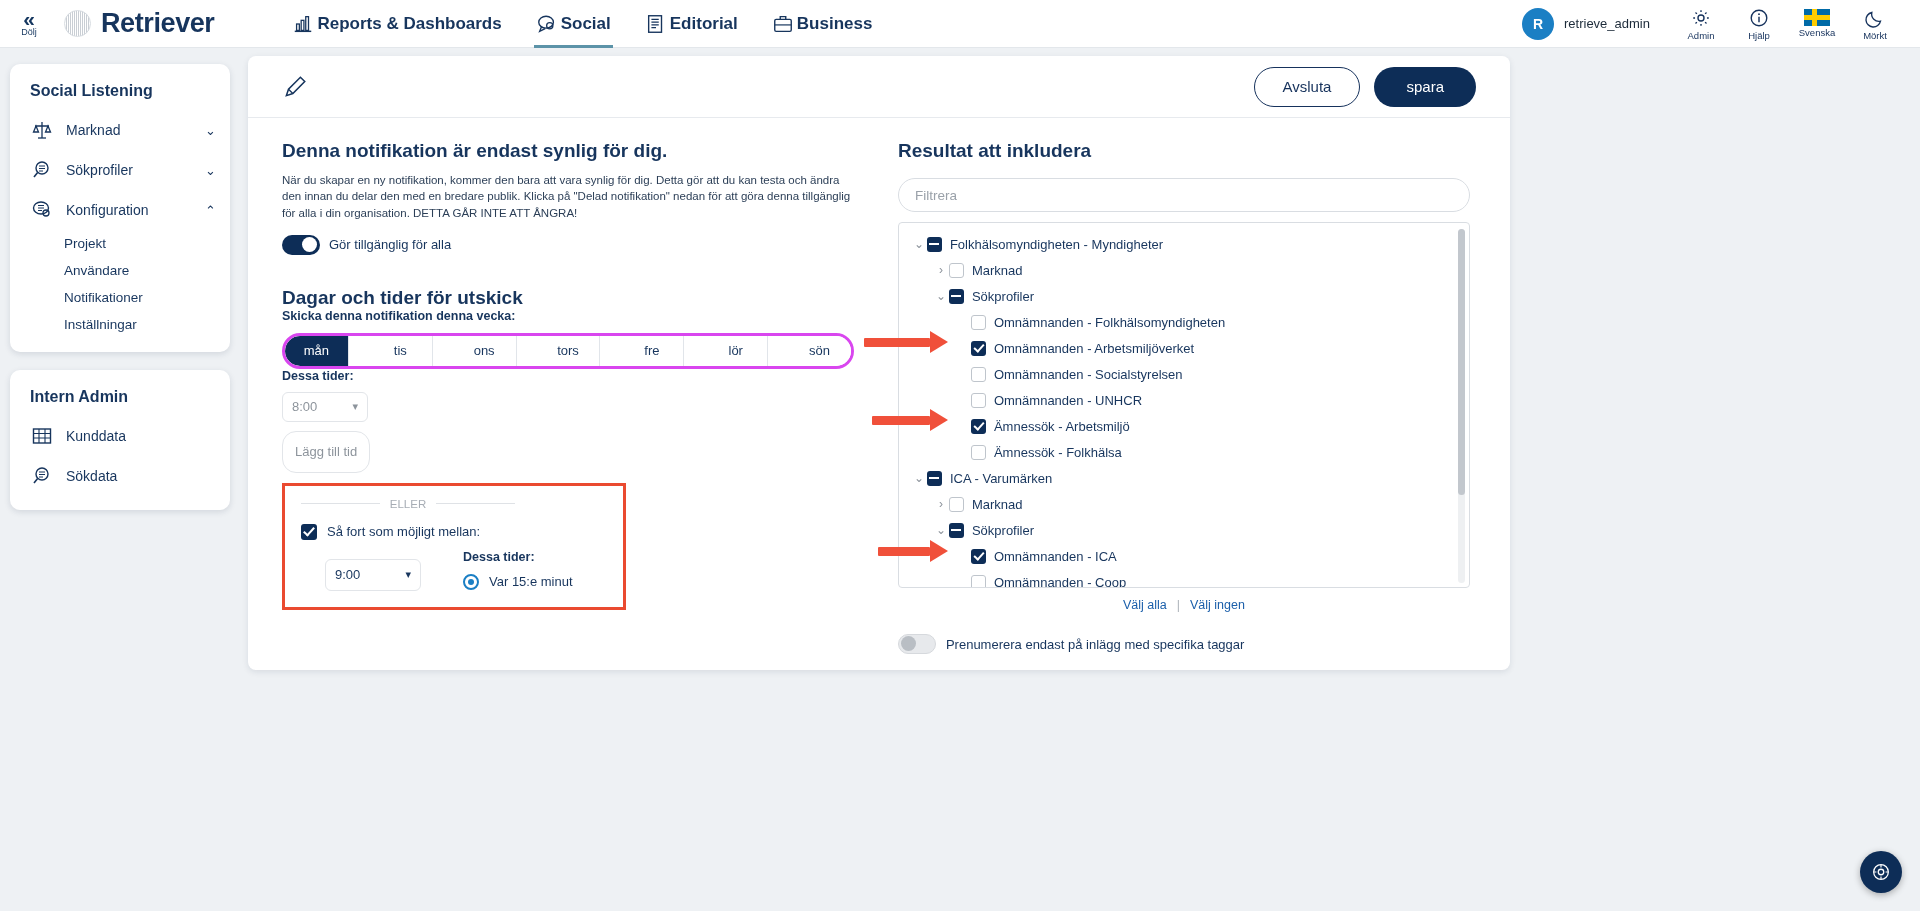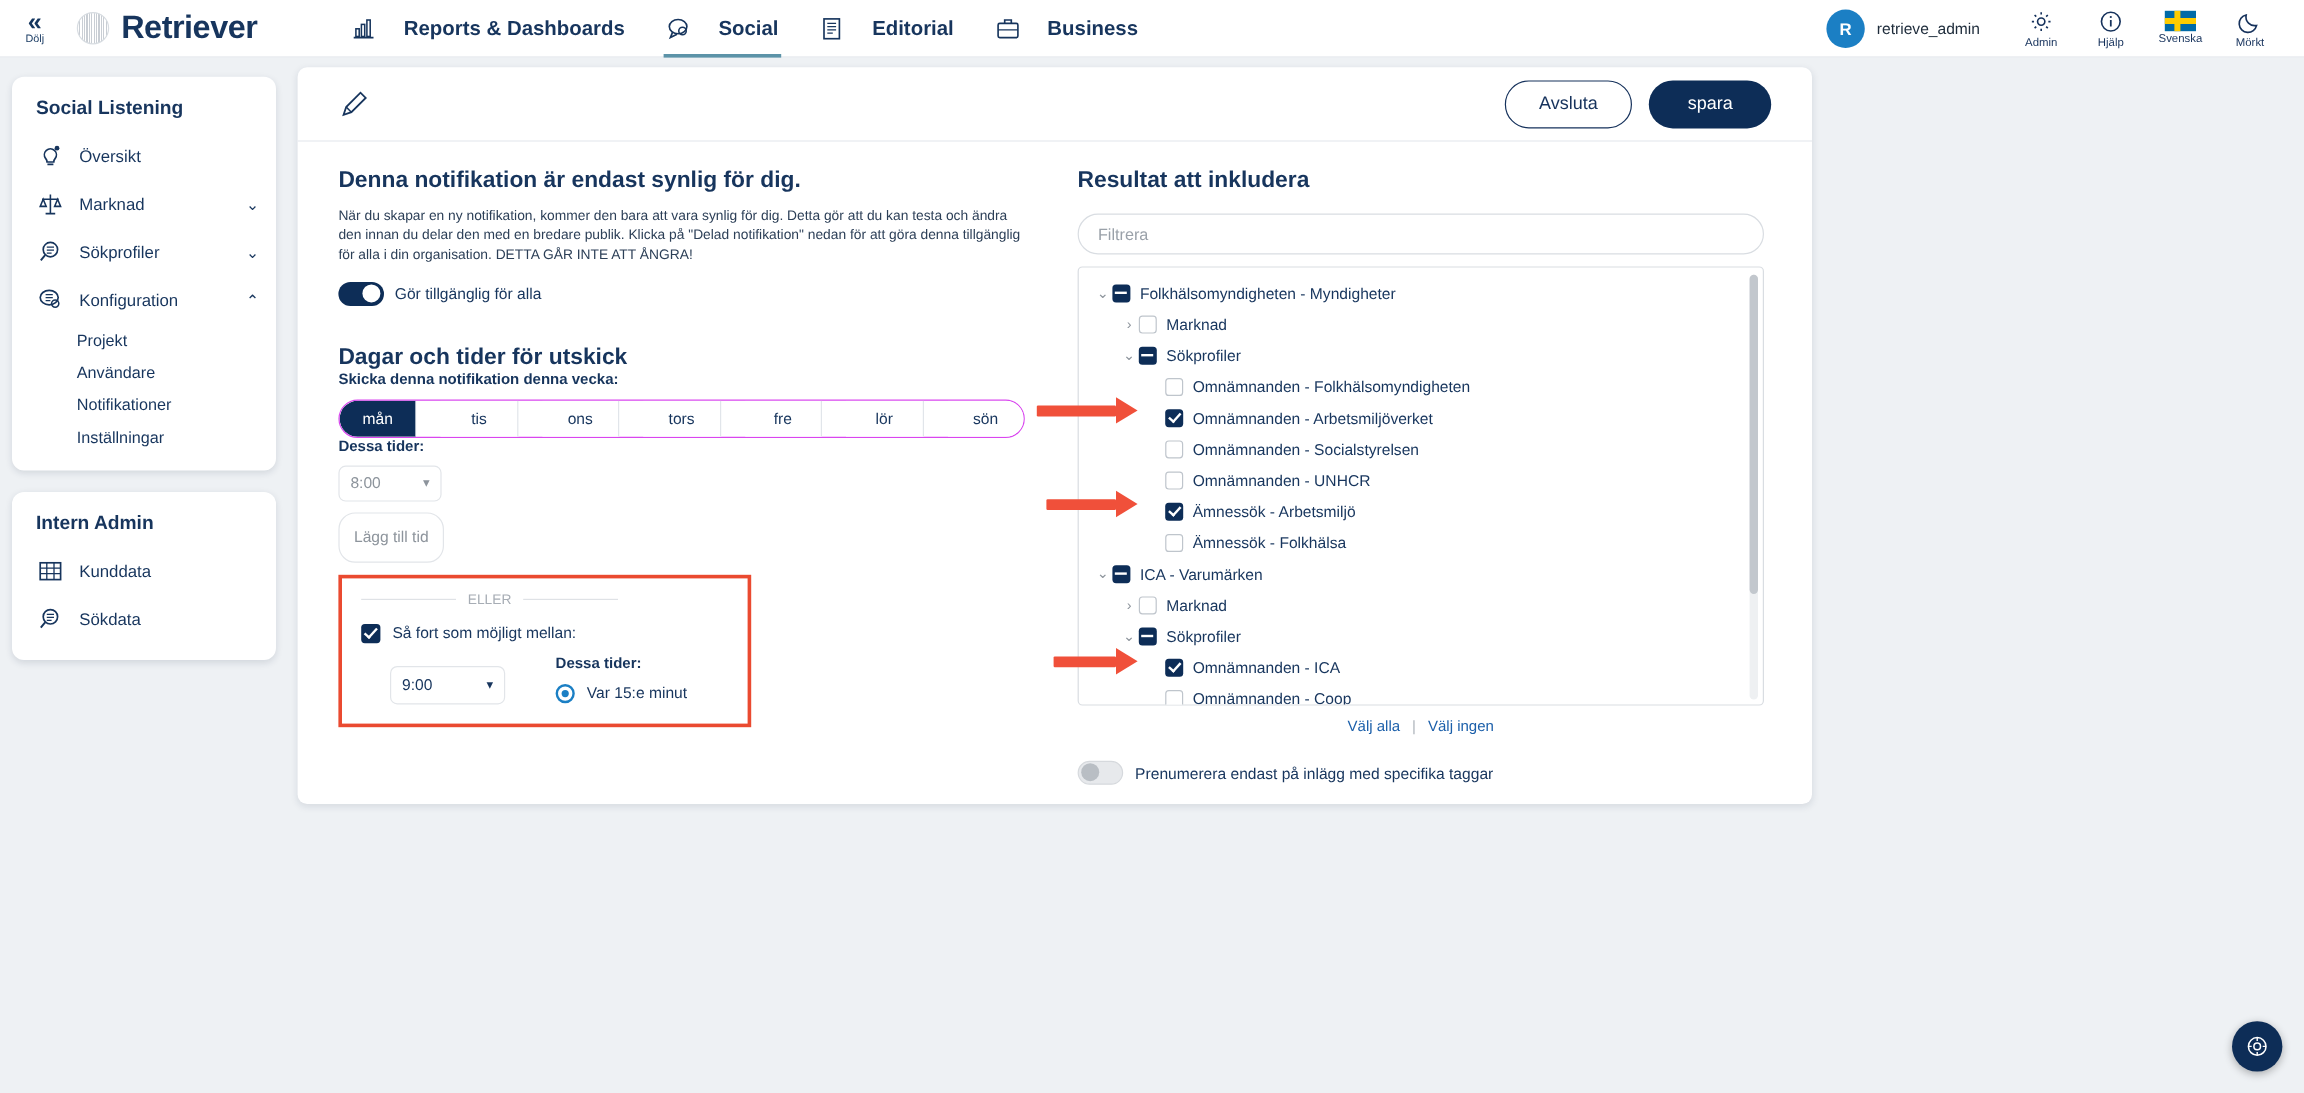--- a/index.html
+++ b/index.html
@@ -25,21 +25,21 @@
   .brand-globe {
     width: 27px; height: 27px; border-radius: 50%;
     background:
       repeating-linear-gradient(90deg, #ffffff 0 1px, #c9ced4 1px 2px),
       radial-gradient(circle at 50% 50%, #f4f6f8 0%, #dfe3e8 100%);
     border: 1px solid #d7dce1;
   }
   .brand-name { font-size: 27px; font-weight: 700; color: #17355d; letter-spacing: -.4px; }
   .mainnav { display: flex; align-items: center; gap: 30px; margin-left: 76px; height: 48px; }
   .navitem {
-    display: flex; align-items: center; gap: 22px; height: 48px;
+    display: flex; align-items: center; gap: 3px; height: 48px;
     font-size: 17px; font-weight: 700; color: #17355d; cursor: pointer;
     position: relative; padding: 0 2px;
   }
   .navitem.active::after {
     content: ""; position: absolute; left: 0; right: 0; bottom: 0;
     height: 3px; background: #5c93a8;
   }
   .navicon { width: 22px; height: 22px; display: block; }
   .topright { margin-left: auto; display: flex; align-items: center; gap: 0; padding-right: 16px; }
   .avatar {
@@ -110,21 +110,21 @@
   .switch.off .knob { top: 1px; }
   .sw-label { font-size: 13px; color: #17355d; }
 
   .sec-title { font-size: 19px; font-weight: 700; color: #17355d; margin-top: 32px; }
 
   .hl-box { border: 3px solid #ea4a30; padding: 10px 14px; margin-top: 12px; display: inline-block; background:#fff;}
   .hl-box.wide { display: block; }
 
   .lbl-b { font-size: 12.5px; font-weight: 700; color: #17355d; }
 
-  .daybar { display: flex; margin-top: 10px; width: 572px; border: 1px solid #d946ef; border-radius: 18px; overflow: hidden; gap: 20px; }
+  .daybar { display: flex; margin-top: 10px; width: 572px; border: 3px solid #d946ef; border-radius: 18px; overflow: hidden; gap: 20px; }
   .day {
     flex: 1; height: 30px; display: flex; align-items: center; justify-content: center;
     font-size: 13px; color: #17355d; border-right: 1px solid #e1e5ea; cursor: pointer; background: #fff;
   }
   .day:last-child { border-right: none; }
   .day.sel { background: #0d2d57; color: #fff; border-radius: 18px 0 0 18px; }
 
   .select {
     width: 86px; height: 30px; border: 1px solid #e2e5e9; border-radius: 6px;
     display: flex; align-items: center; padding: 0 9px; font-size: 13px; color: #8d949c;
@@ -271,28 +271,20 @@
       </svg>
       <span class="tl">Mörkt</span>
     </div>
   </div>
 </div>
 
 <div class="sidebar">
   <div class="side-card">
     <div class="side-title">Social Listening</div>
 
-    <div class="side-item">
-      <svg class="sicon" viewBox="0 0 24 24">
-        <path d="M8 14a5 5 0 1 1 8 0c-1 1.2-1.2 2-1.2 3h-5.6c0-1-.2-1.8-1.2-3z" fill="none" stroke="#17355d" stroke-width="1.4"></path>
-        <path d="M9.5 19h5" stroke="#17355d" stroke-width="1.4"></path>
-        <circle cx="17.5" cy="5.5" r="2" fill="#17355d"></circle>
-      </svg>
-      <span>Översikt</span>
-    </div>
 
     <div class="side-item">
       <svg class="sicon" viewBox="0 0 24 24">
         <path d="M12 4v16M5 8h14M6 8l-2.5 6h5zM18 8l-2.5 6h5z" fill="none" stroke="#17355d" stroke-width="1.3"></path>
         <path d="M8 20h8" stroke="#17355d" stroke-width="1.3"></path>
       </svg>
       <span>Marknad</span>
       <span class="caret">⌄</span>
     </div>
 

